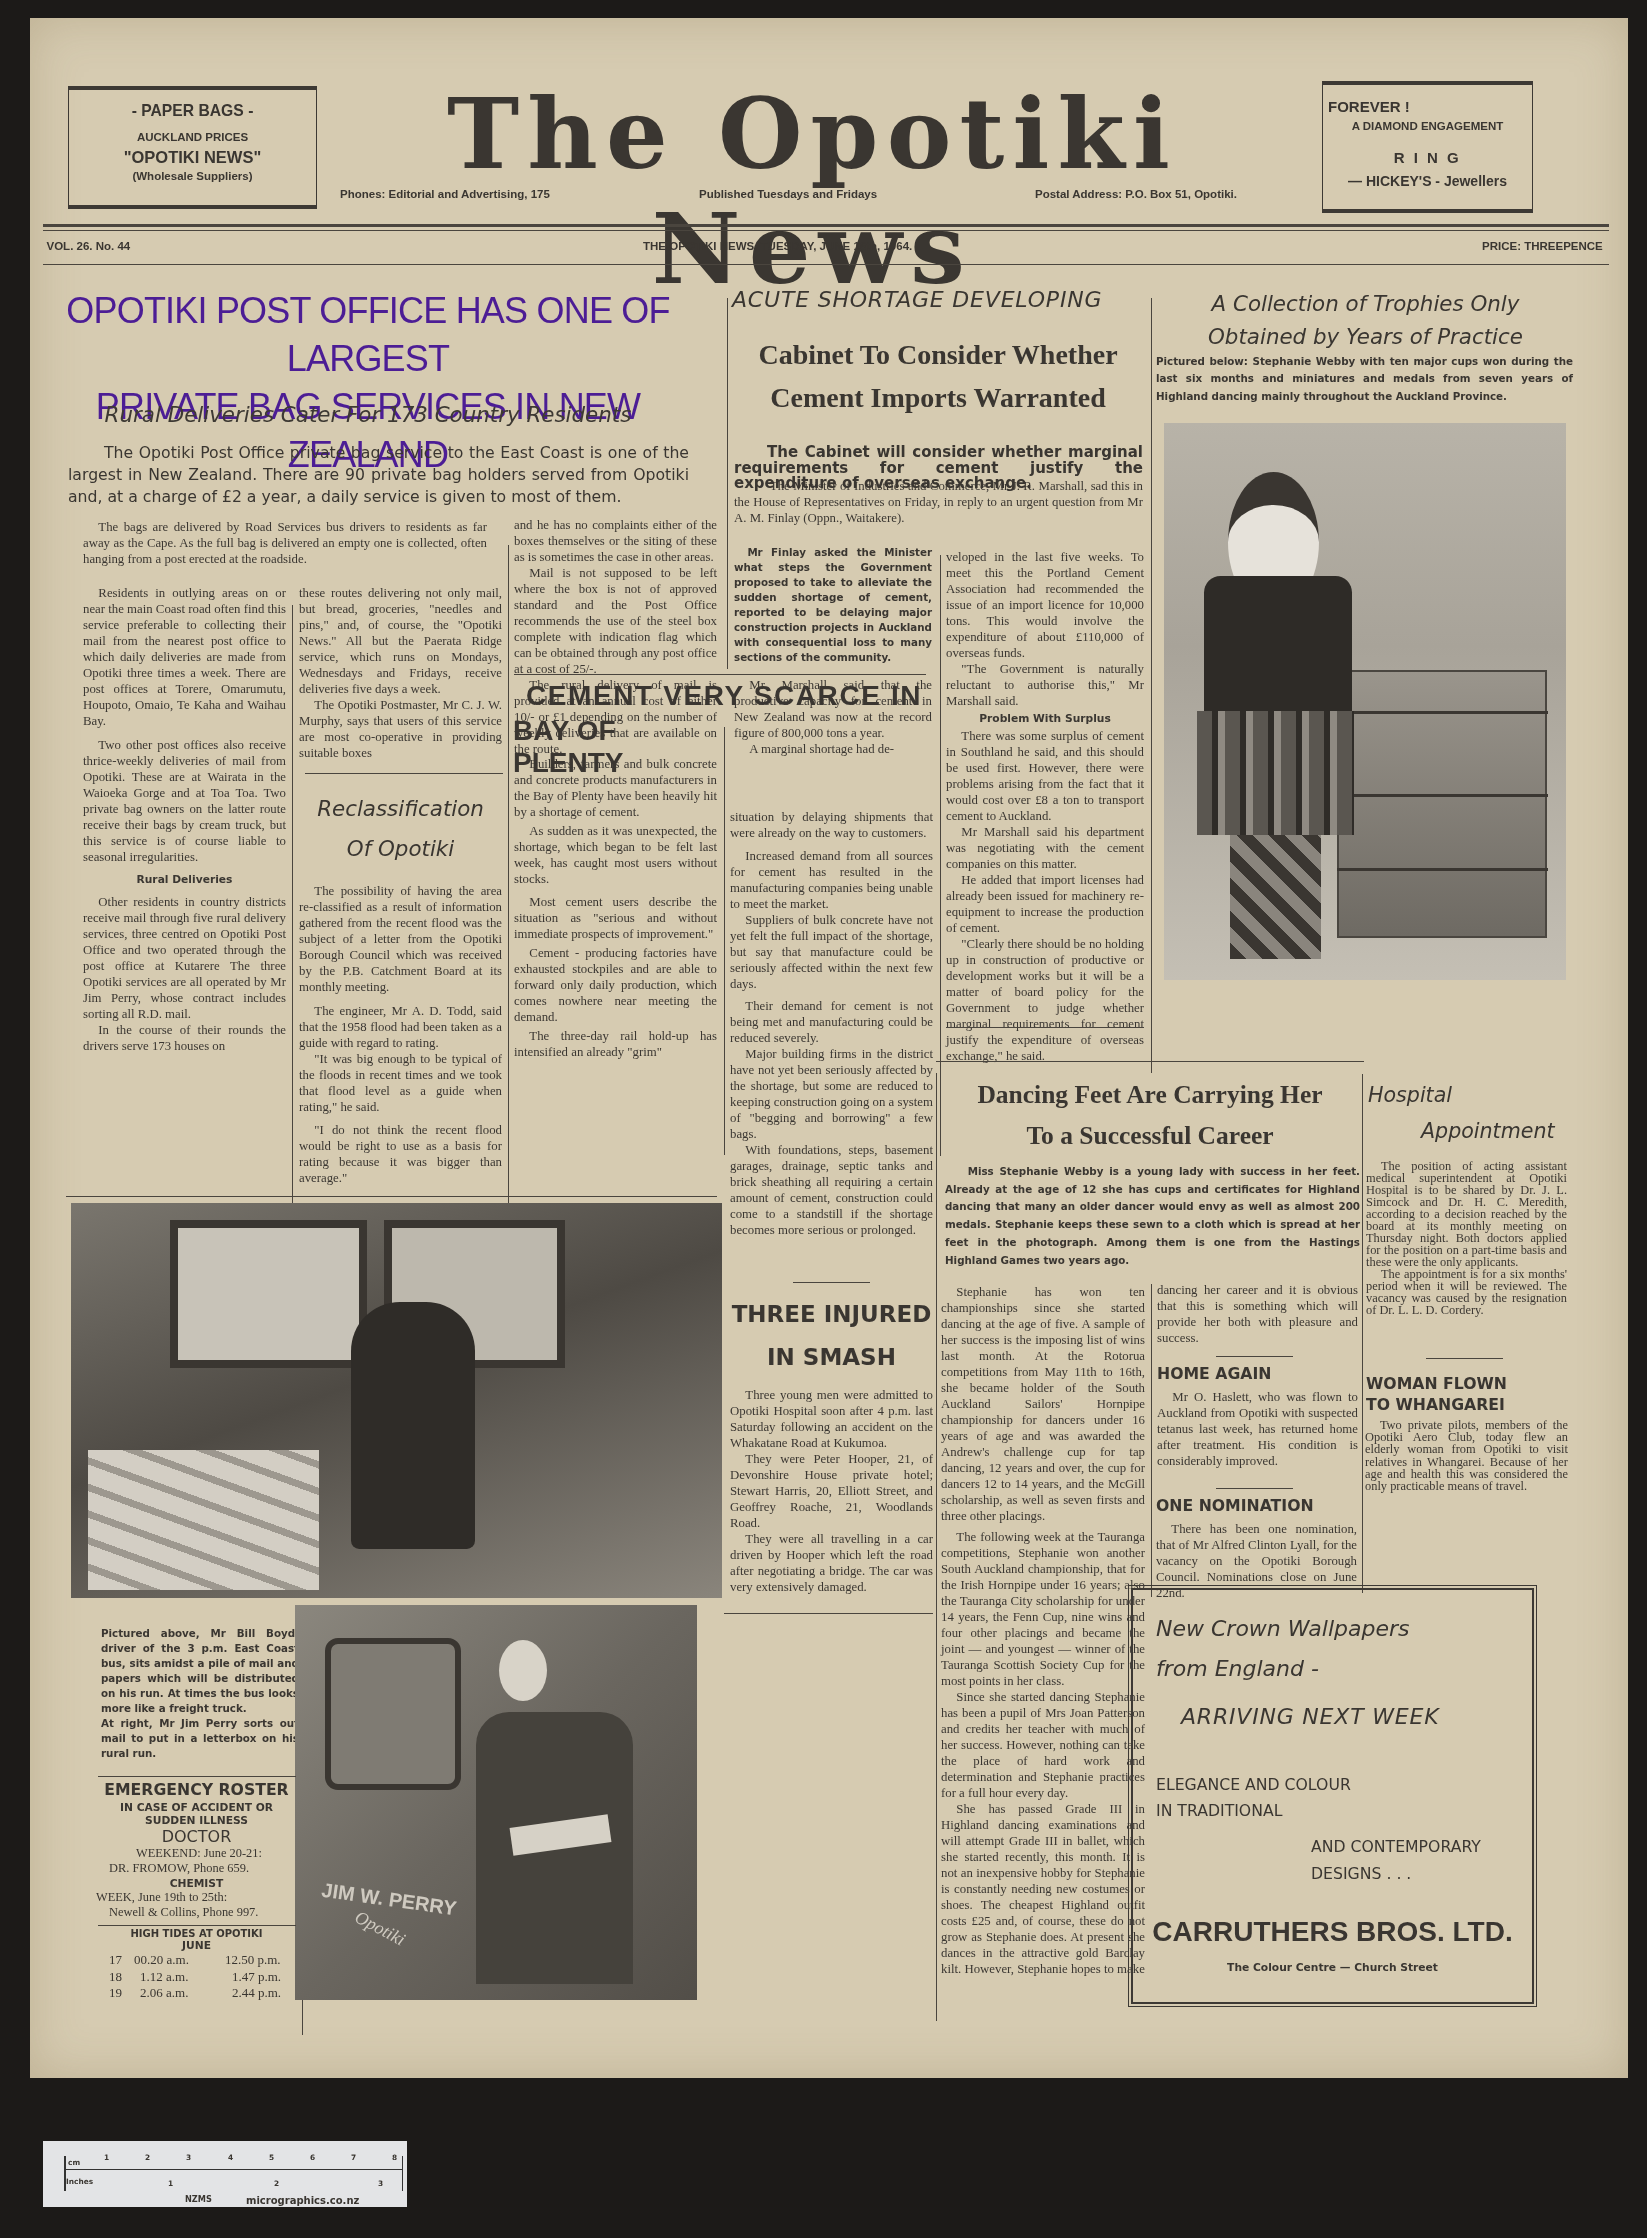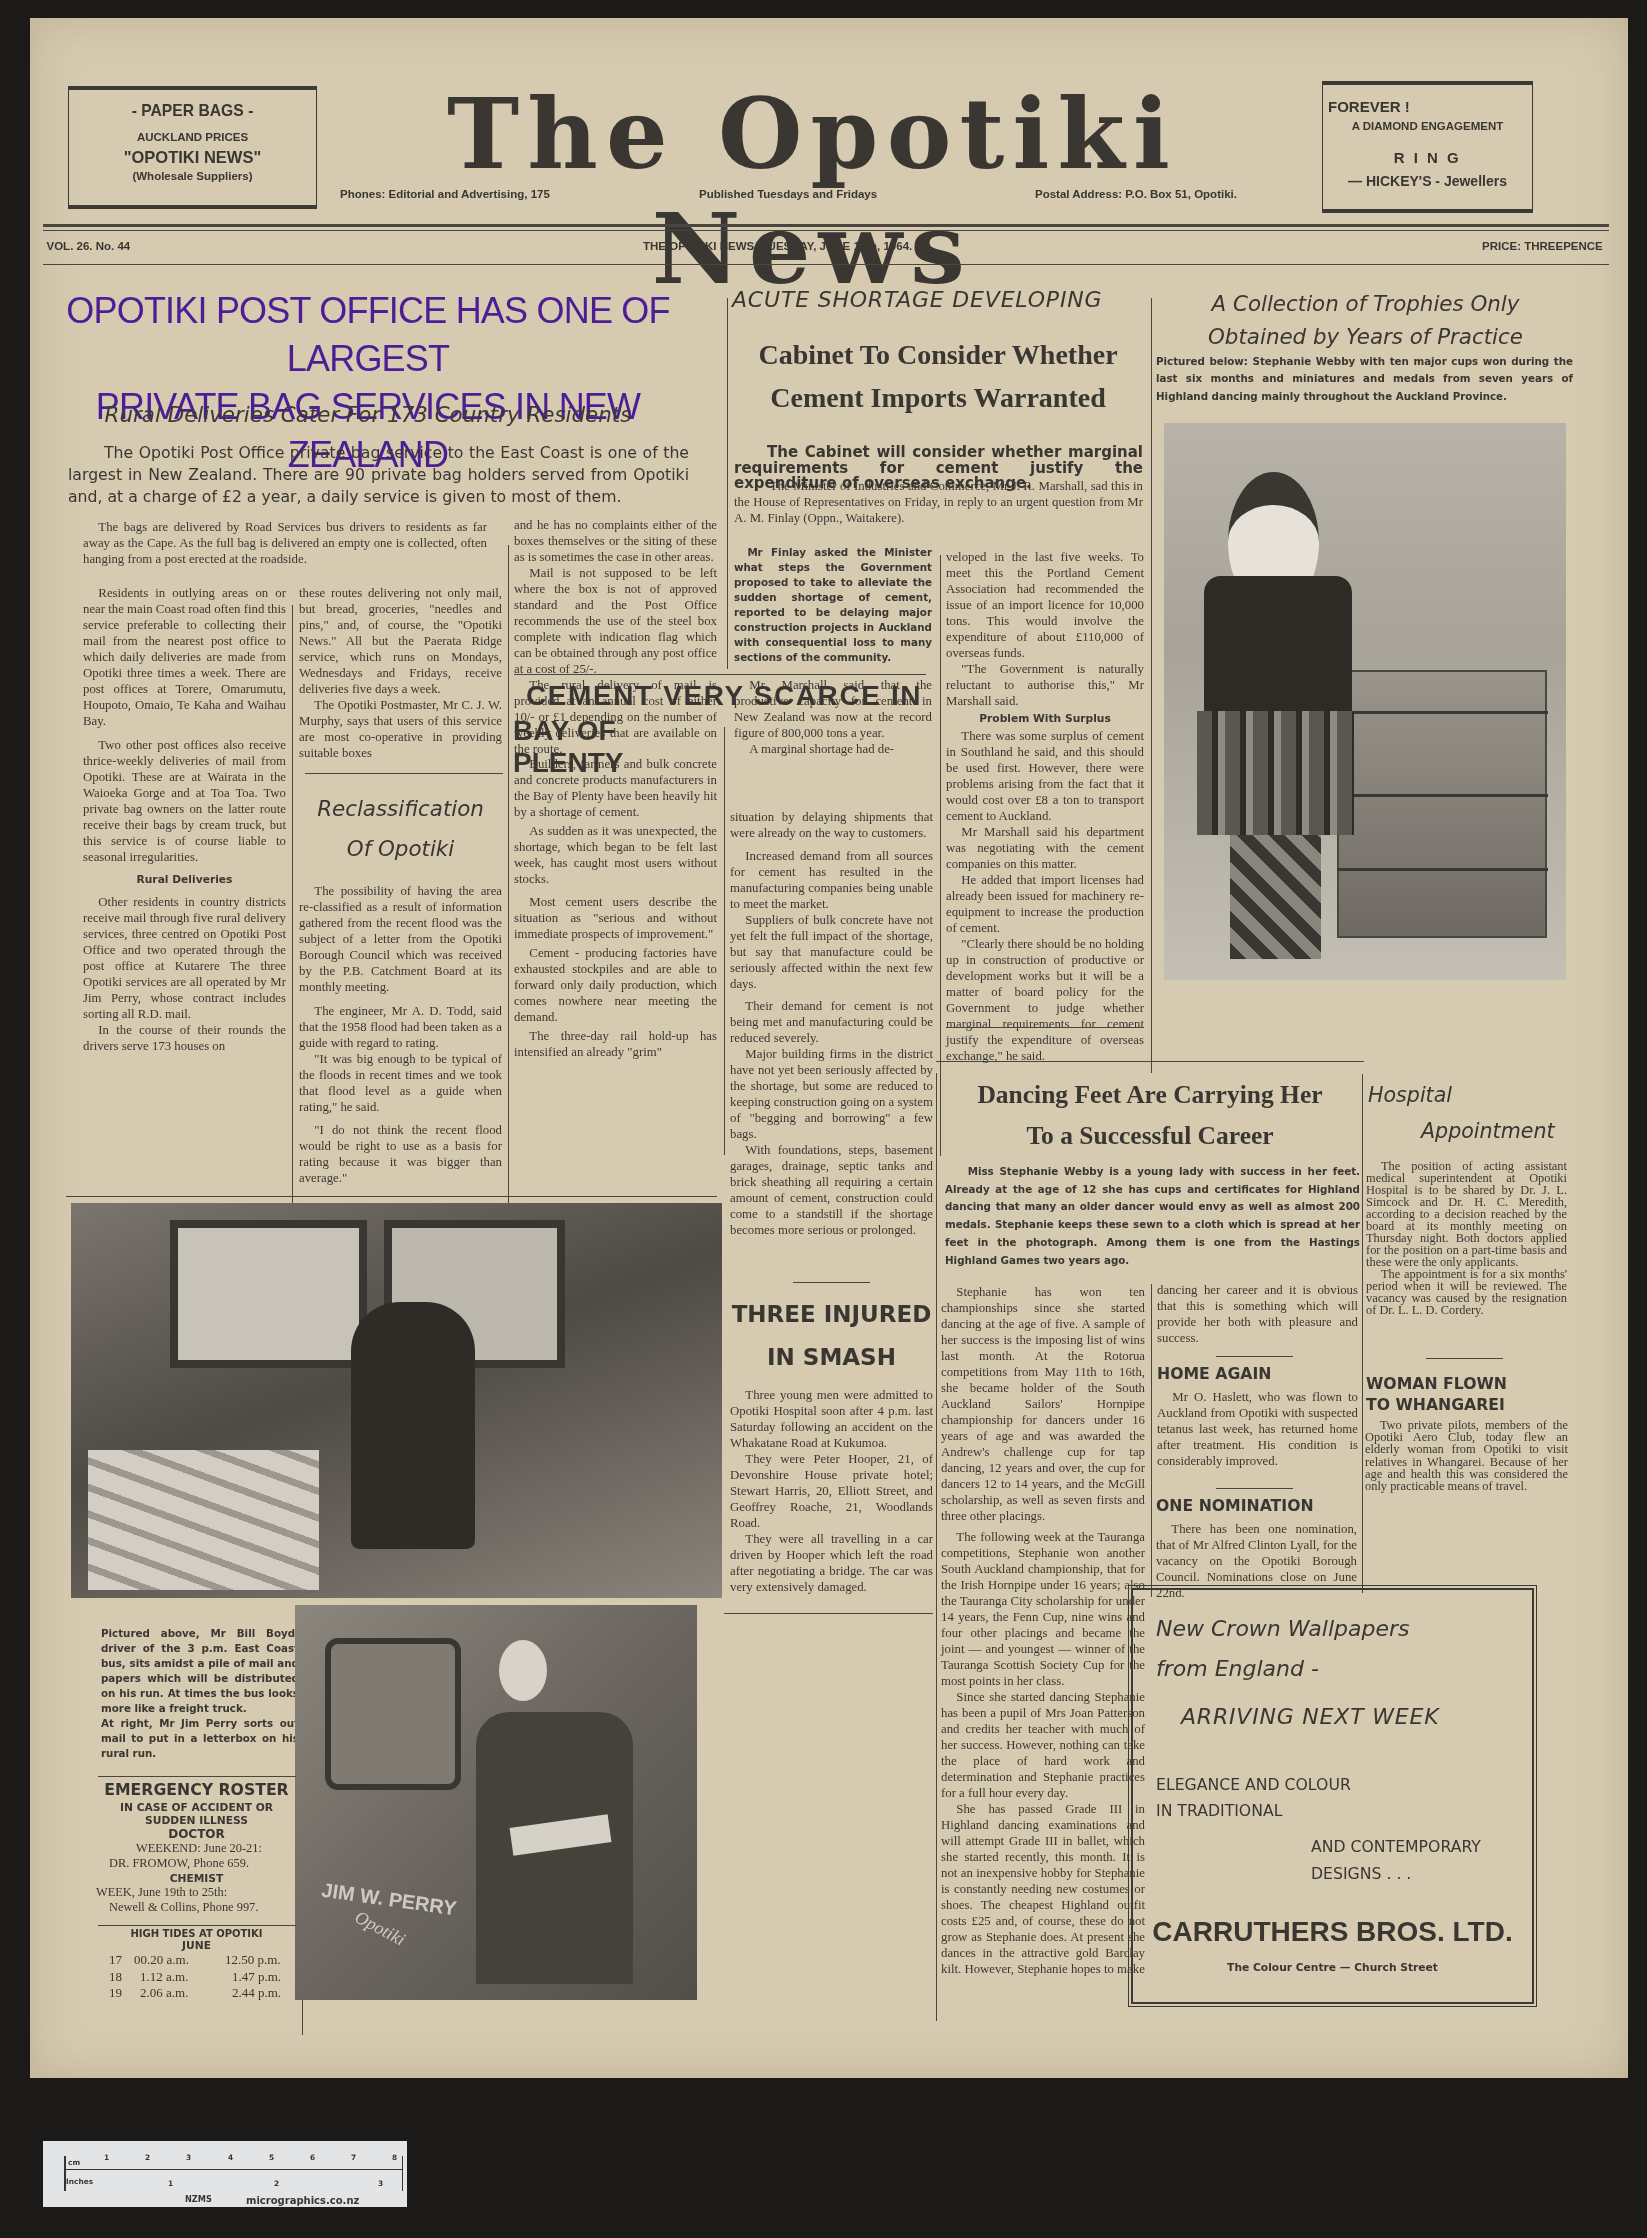--- a/index.html
+++ b/index.html
@@ -244,21 +244,21 @@
     <div class="abs" style="left:216px;top:216px;width:99px;height:28px;background:#d6d1c6;transform:rotate(-8deg);"></div>
     <div class="abs cond" style="left:26px;top:283px;font-size:20px;font-weight:bold;color:#cfcac0;transform:rotate(8deg);">JIM W. PERRY</div>
     <div class="abs serif it" style="left:58px;top:313px;font-size:18px;color:#cfcac0;transform:rotate(28deg);">Opotiki</div>
   </div>
 
   <div class="rule-h" style="left:68px;top:1758px;width:198px;height:1.2px;"></div>
   <div class="abs sans center" style="left:66px;top:1762px;width:201px;">
     <div style="font-size:15.7px;font-weight:bold;">EMERGENCY ROSTER</div>
     <div style="font-size:10.7px;font-weight:bold;margin-top:1.6px;">IN CASE OF ACCIDENT OR</div>
     <div style="font-size:10.7px;font-weight:bold;">SUDDEN ILLNESS</div>
-    <div style="font-size:12px;font-weight:bold;">DOCTOR</div>
+    <div style="font-size:16px;font-weight:normal;">DOCTOR</div>
     <div class="serif" style="text-align:left;font-size:12.4px;margin-left:40px;">WEEKEND: June 20-21:</div>
     <div class="serif" style="text-align:left;font-size:12.4px;padding-left:13px;">DR. FROMOW, Phone 659.</div>
     <div style="font-size:10.7px;font-weight:bold;margin-top:1.6px;">CHEMIST</div>
     <div class="serif" style="text-align:left;font-size:12.4px;">WEEK, June 19th to 25th:</div>
     <div class="serif" style="text-align:left;font-size:12.4px;padding-left:13px;">Newell &amp; Collins, Phone 997.</div>
   </div>
 
   <div class="rule-h" style="left:68px;top:1907px;width:198px;height:1.2px;"></div>
   <div class="abs" style="left:66px;top:1910px;width:201px;">
     <div class="sans center" style="font-size:10px;font-weight:bold;">HIGH TIDES AT OPOTIKI</div>

